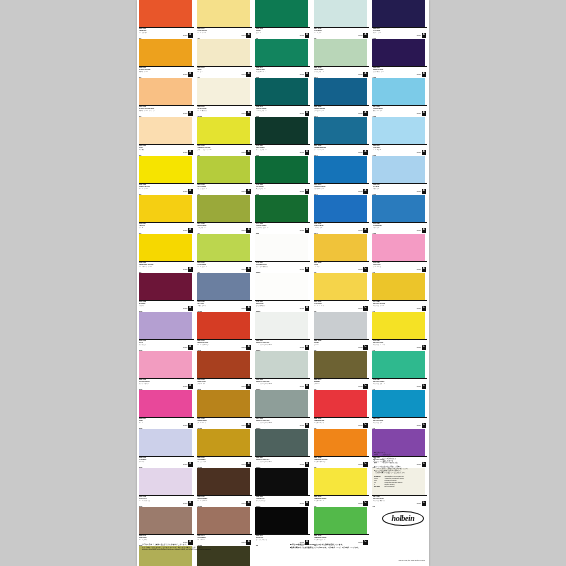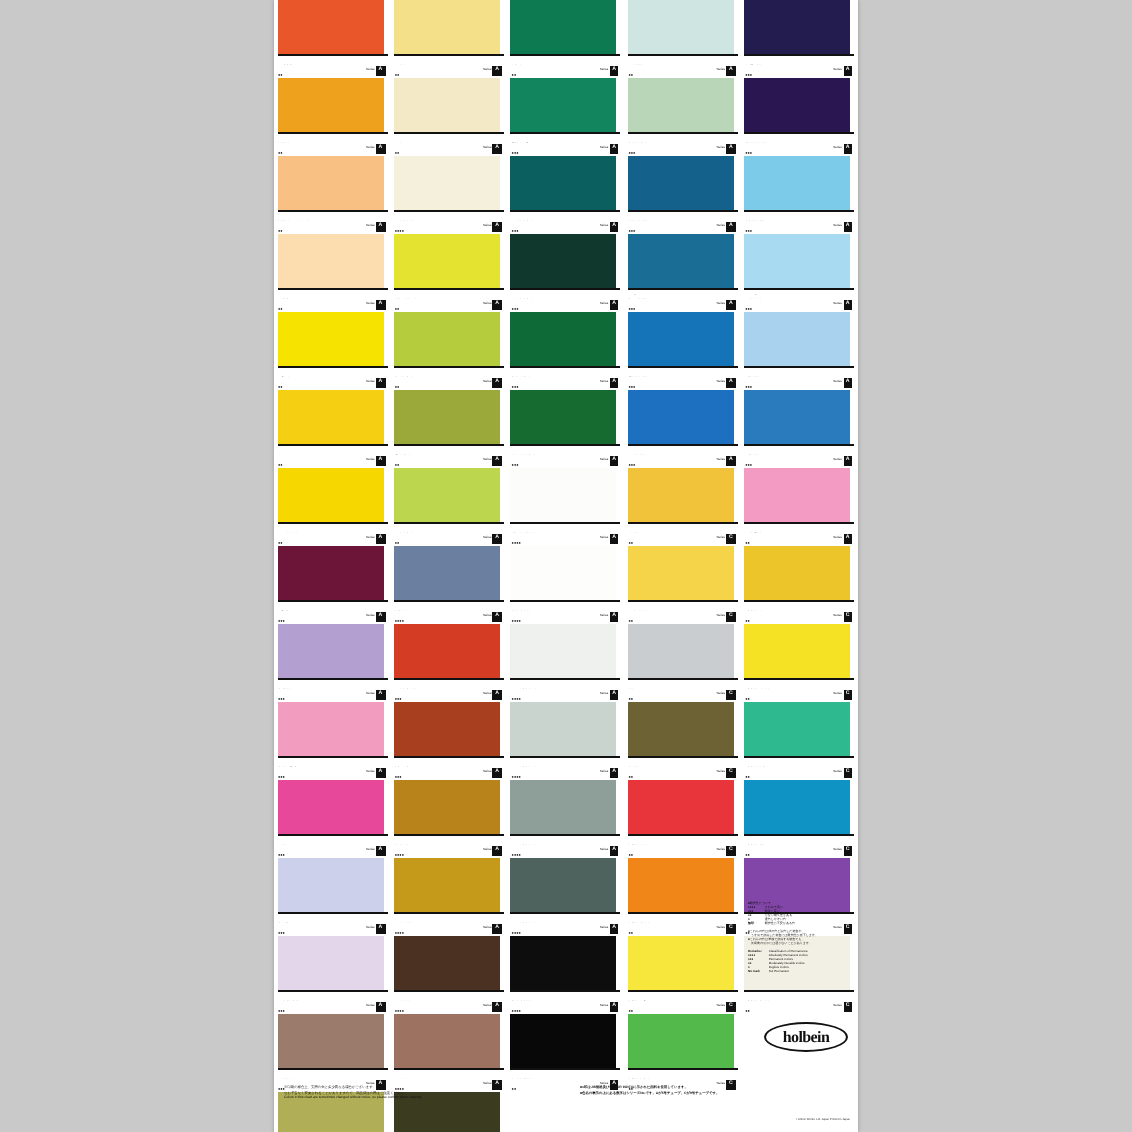--- a/index.html
+++ b/index.html
@@ -38,21 +38,21 @@
   #legend .lrow{display:flex;gap:1.4px;align-items:flex-start;font-size:1.5px;line-height:2.1px;color:#111;}
   #legend .lmark{width:7px;flex:0 0 7px;font-weight:bold;}
   #legend .lsec{margin-top:1.4px;}
   #legend .lrow2{display:flex;gap:1.4px;align-items:flex-start;font-size:1.5px;line-height:2.1px;color:#111;}
   #legend .lmark2{width:9px;flex:0 0 9px;font-weight:bold;}
   
   #logo{position:absolute;left:245px;top:511px;width:40px;height:13px;}
   #logo .ell{width:100%;height:100%;border:0.9px solid #111;border-radius:50%;
              display:flex;align-items:center;justify-content:center;background:#fff;}
   #logo .wd{font-family:"Liberation Serif",serif;font-weight:bold;font-size:8px;
-            letter-spacing:-0.3px;color:#111;}
+            letter-spacing:-0.3px;color:#111;font-style:italic;}
   
   #footer{position:absolute;left:5px;top:543px;width:282px;}
   #footer .fl{position:absolute;left:0;width:140px;}
   #footer .fr{position:absolute;left:148px;width:140px;}
   #footer .ft{font-size:1.7px;line-height:2.6px;color:#111;white-space:nowrap;}
   #footer .fb{font-size:1.7px;line-height:2.6px;color:#111;font-weight:bold;white-space:nowrap;}
   #credit{position:absolute;left:210px;top:560px;width:78px;text-align:right;
           font-size:1.4px;color:#333;white-space:nowrap;}
 </style>
 </head>

